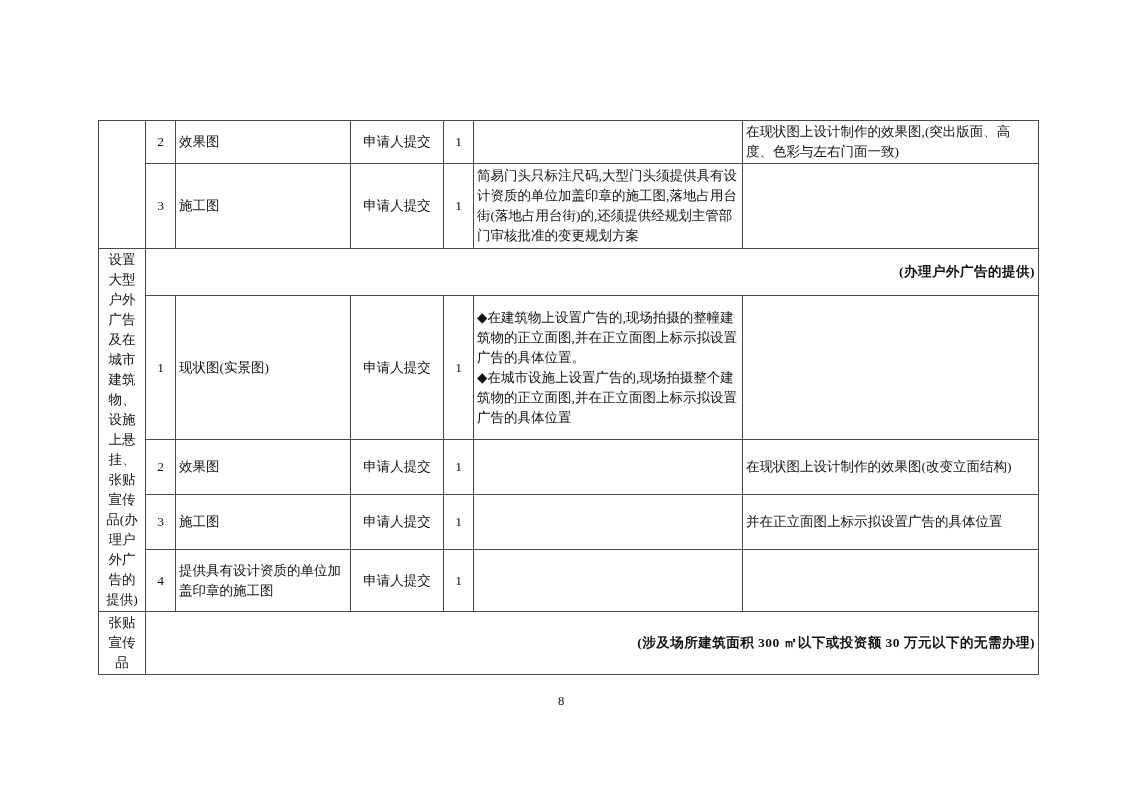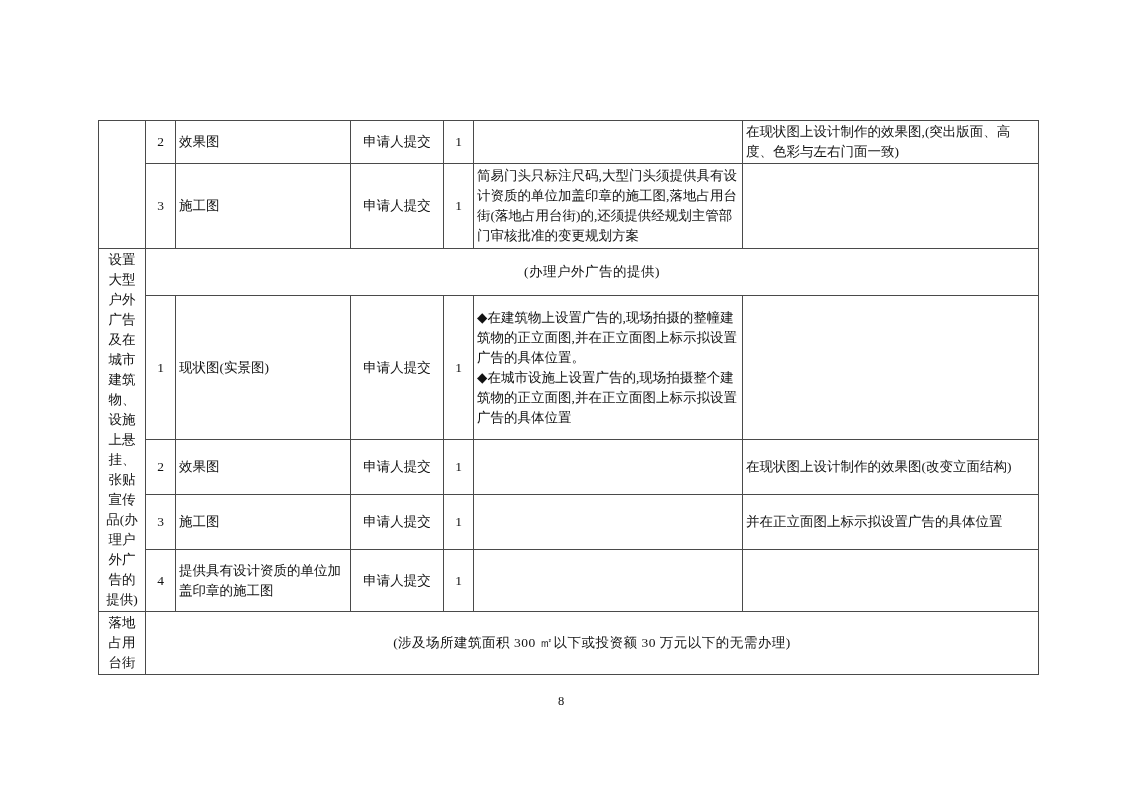--- a/index.html
+++ b/index.html
@@ -42,22 +42,22 @@
   .c-num, .c-count, .c-sub {
     text-align: center;
   }
   .c-item, .c-desc, .c-note {
     text-align: left;
   }
   .preline {
     white-space: pre-line;
   }
   .banner-cell {
-    text-align: center;
-    font-weight: normal;
+    text-align: right;
+    font-weight: bold;
     font-size: 18px;
     letter-spacing: 0.5px;
   }
   .pageno {
     position: absolute;
     left: 0;
     right: 0;
     top: 694px;
     text-align: center;
     font-size: 12.5px;
@@ -131,21 +131,21 @@
     <tr style="height:58px">
       <td class="c-num">4</td>
       <td class="c-item">提供具有设计资质的单位加盖印章的施工图</td>
       <td class="c-sub">申请人提交</td>
       <td class="c-count">1</td>
       <td class="c-desc"></td>
       <td class="c-note"></td>
     </tr>
 
     <tr style="height:59px">
-      <td class="c-label">落地占用台街</td>
+      <td class="c-label">张贴宣传品</td>
       <td class="banner-cell" colspan="6">(涉及场所建筑面积 300 ㎡以下或投资额 30 万元以下的无需办理)</td>
     </tr>
   </tbody>
     </table>
 
   <div class="pageno">8</div>
 
 </div>
 
 </body></html>

